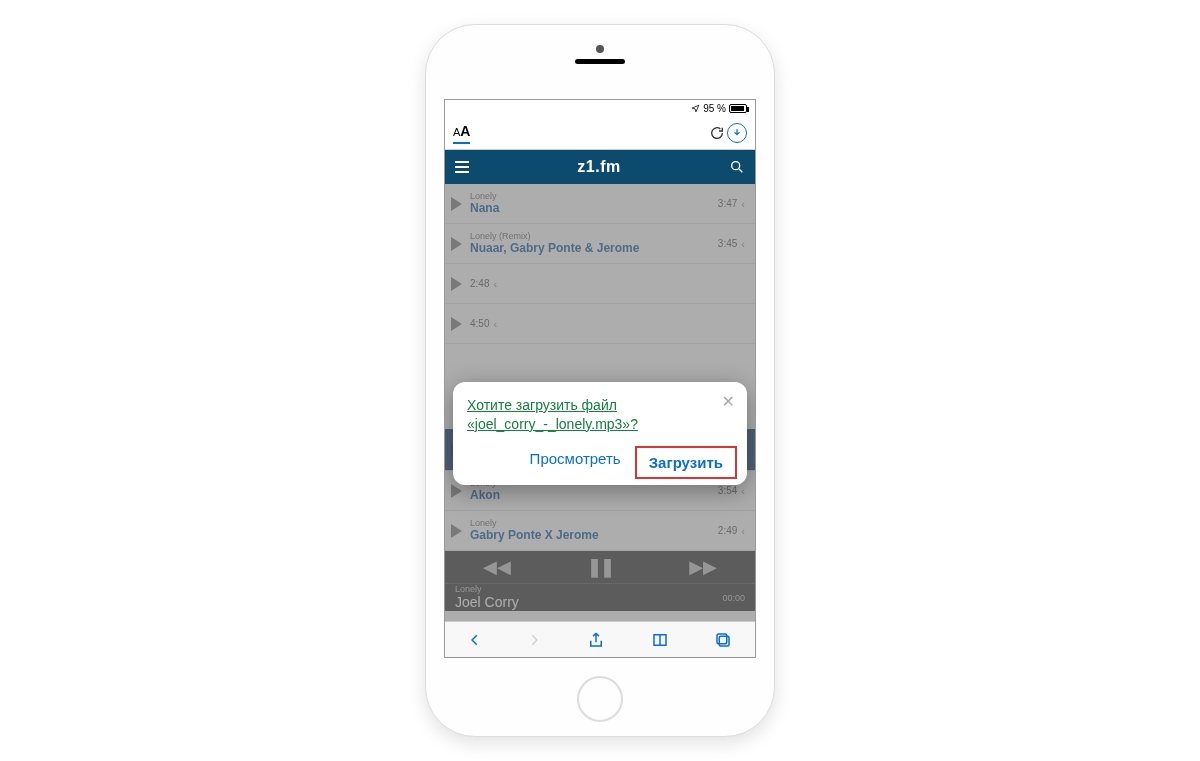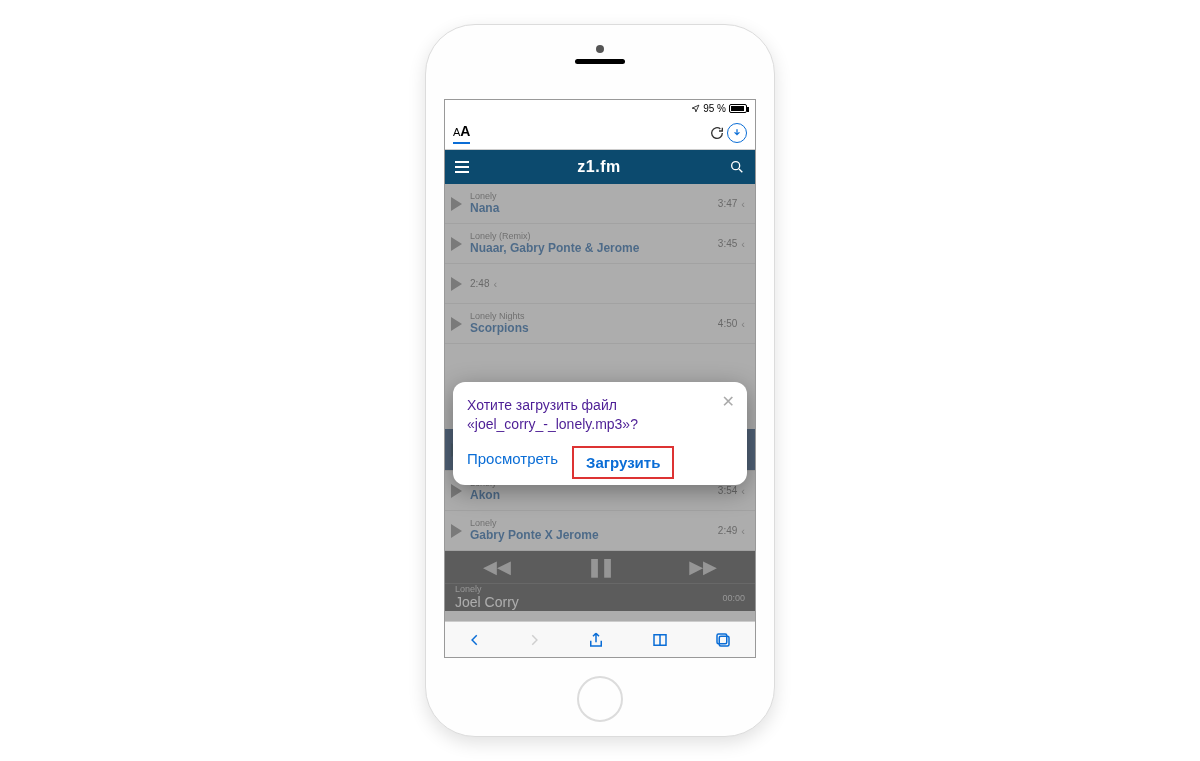--- a/index.html
+++ b/index.html
@@ -56,23 +56,23 @@
   .mini2   { height:28px; display:flex; align-items:center; justify-content:space-between; padding:0 10px; font-size:9px; border-top:1px solid #555; }
   .mini2 .ttl{ display:flex; flex-direction:column; line-height:1.1; }
 
   
   .toolbar { height:36px; border-top:1px solid #ccc; display:flex; align-items:center; justify-content:space-around; background:#f8f8f8; }
   .tbtn    { color:#0a6dd6; }
   .tbtn.dis{ color:#cfcfcf; }
 
   
   .modal   { position:absolute; z-index:10; left:8px; right:8px; top:198px; background:#fff; border-radius:12px; box-shadow:0 6px 24px rgba(0,0,0,.35); padding:14px 14px 10px; font-size:13px; }
-  .mtitle  { font-size:14px; color:#4c1d95; line-height:1.35; padding-right:26px; }
+  .mtitle  { font-size:14px; color:#15803d; line-height:1.35; padding-right:26px;text-decoration:underline; }
   .mclose  { position:absolute; top:10px; right:12px; color:#aaa; font-size:16px; cursor:pointer; }
-  .mactions{ display:flex; gap:18px; margin-top:16px; font-size:15px; }
+  .mactions{ display:flex; justify-content:flex-end; gap:18px; margin-top:16px; font-size:15px; }
   .mview   { color:#0a6dd6; }
   .mload   { color:#0a6dd6; font-weight:700; padding:4px 10px; outline:2px solid #d33; outline-offset:2px; }
 
   svg{display:block}
 </style>
 </head>
 <body>
 
 <div class="frame">
   <div class="camera"></div>
@@ -143,24 +143,20 @@
           <span class="tdur">3:45</span>
           <span class="chev">‹</span>
         </div>
         <div class="row">
           <span class="play"></span>
           <span class="tdur">2:48</span>
           <span class="chev">‹</span>
         </div>
         <div class="row">
           <span class="play"></span>
-          <div class="tinfo">
-              <div class="tsong">Lonely Nights</div>
-              <div class="tartist">Scorpions</div>
-            </div>
           <span class="tdur">4:50</span>
           <span class="chev">‹</span>
         </div>
 
         <div style="height:85px"></div>
 
         <div class="row sel">
           <span class="play"></span>
           <div class="selicons">
             <span class="dlicon">

